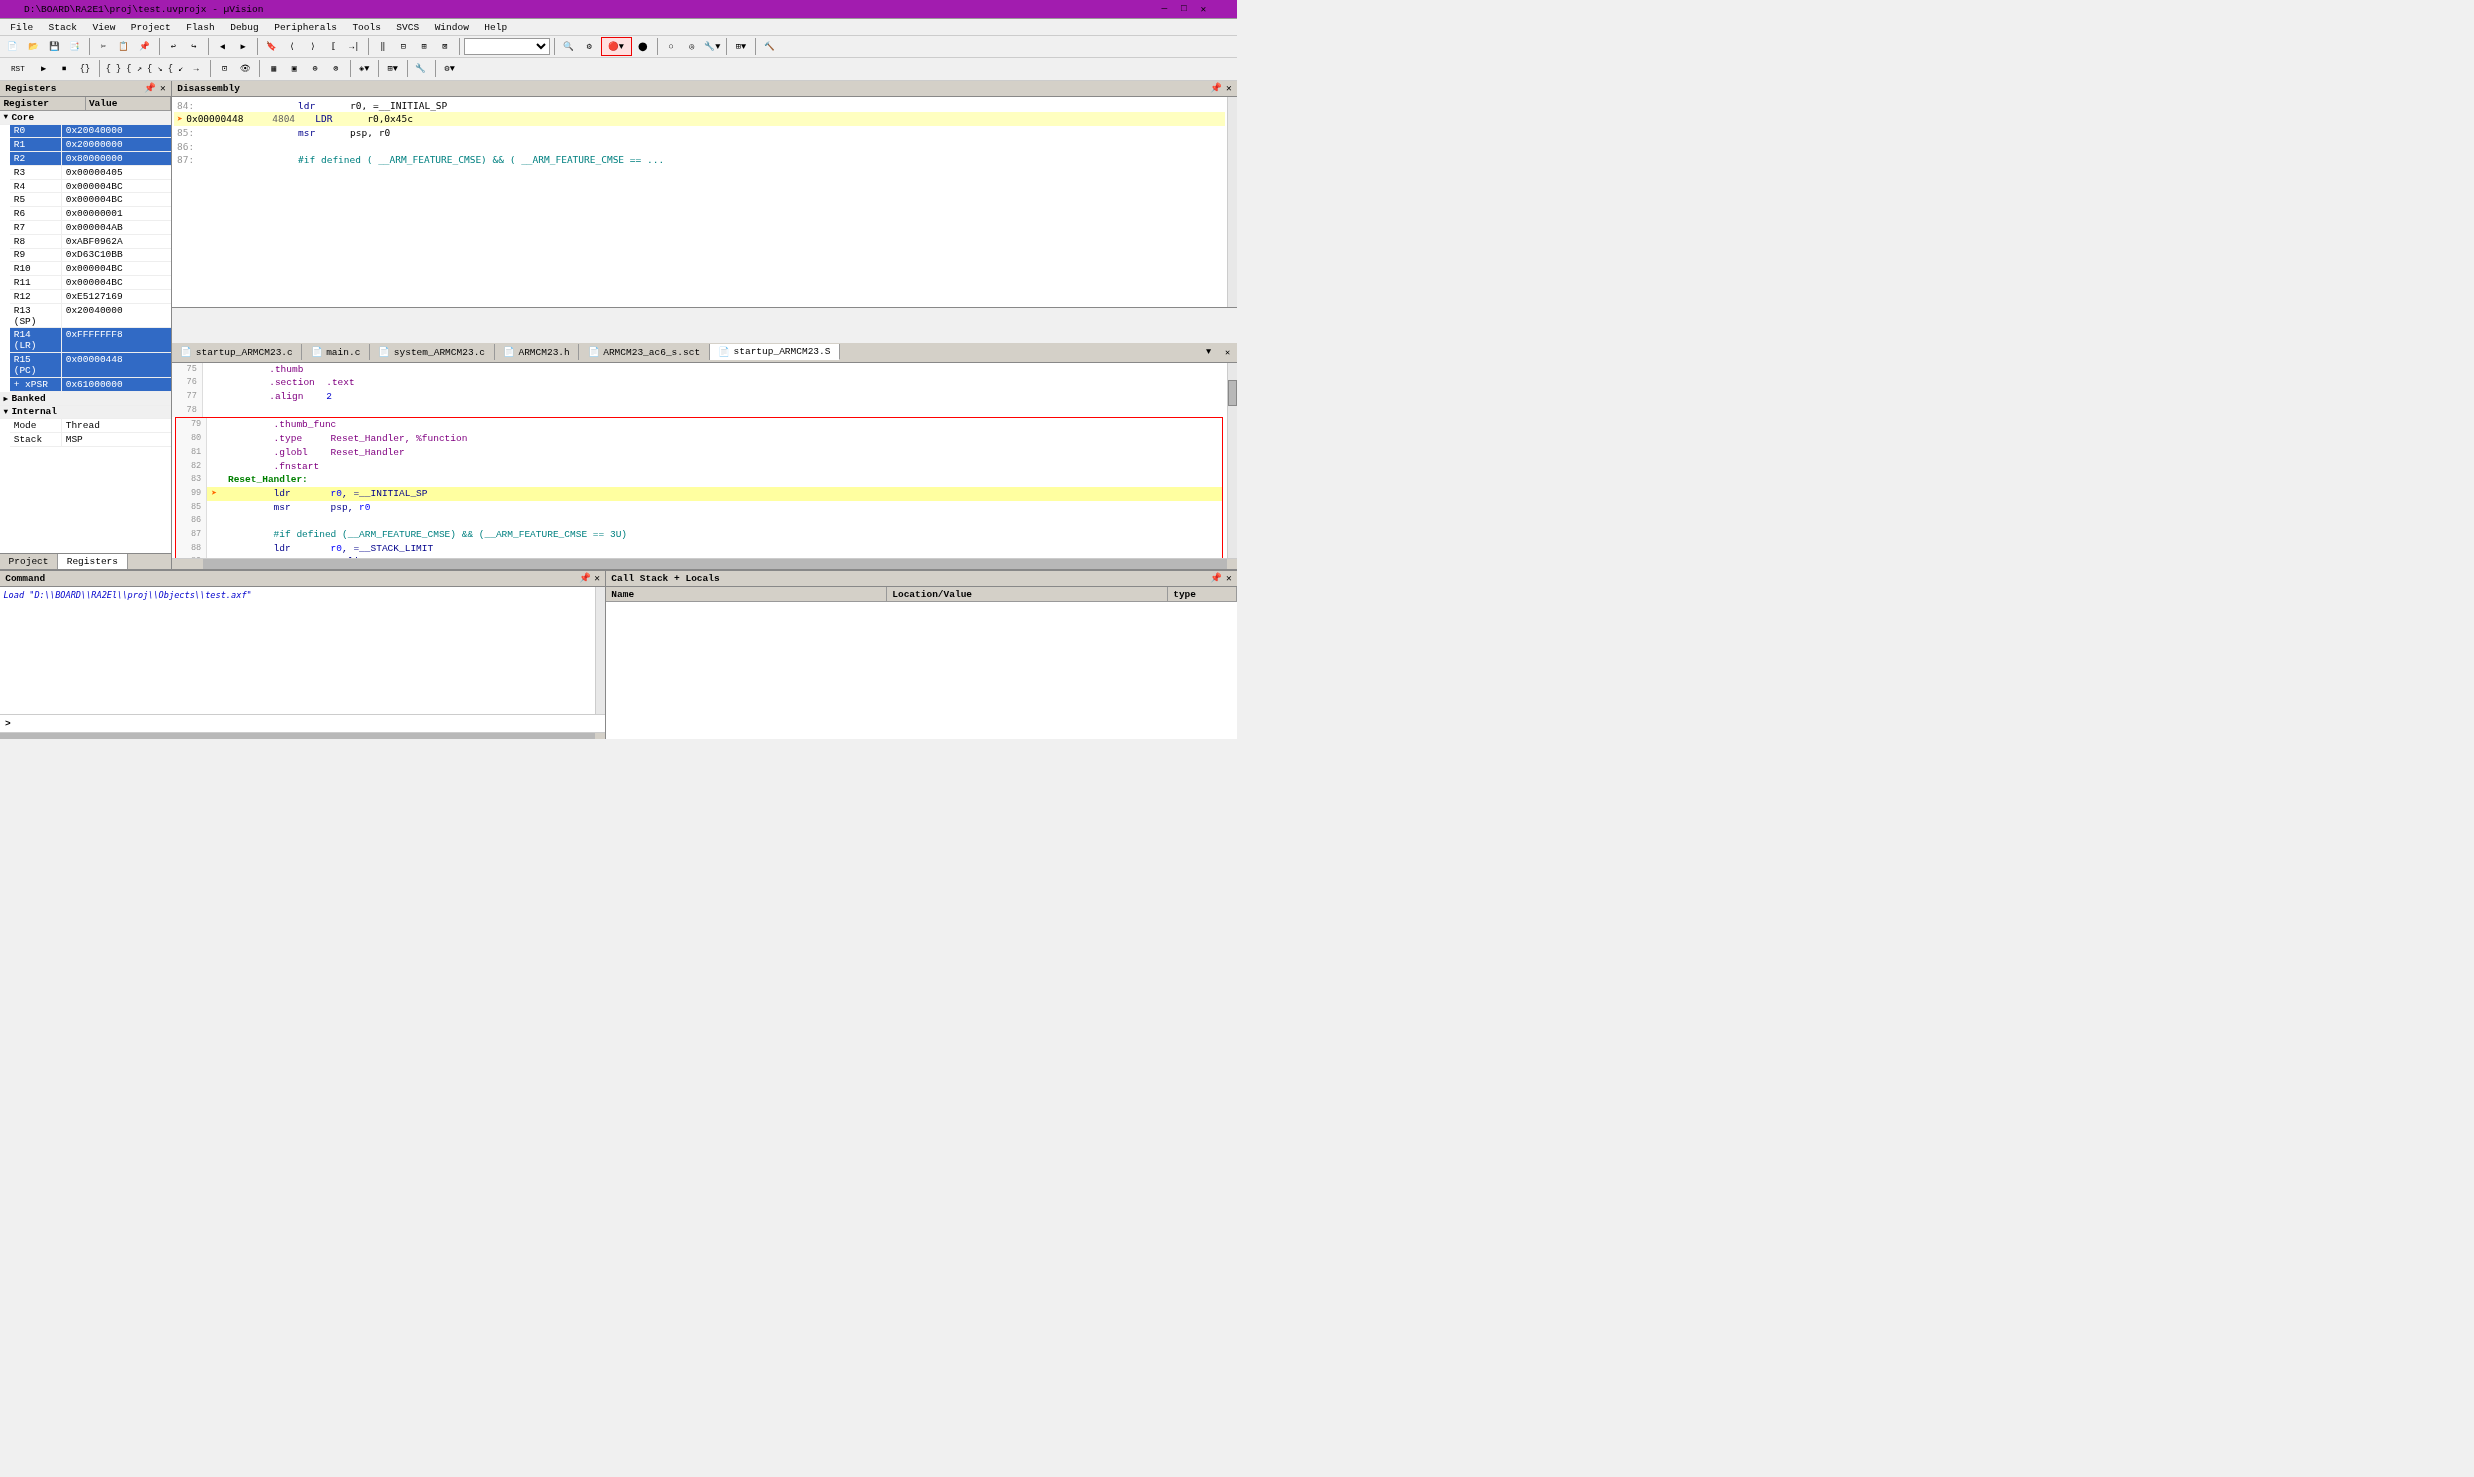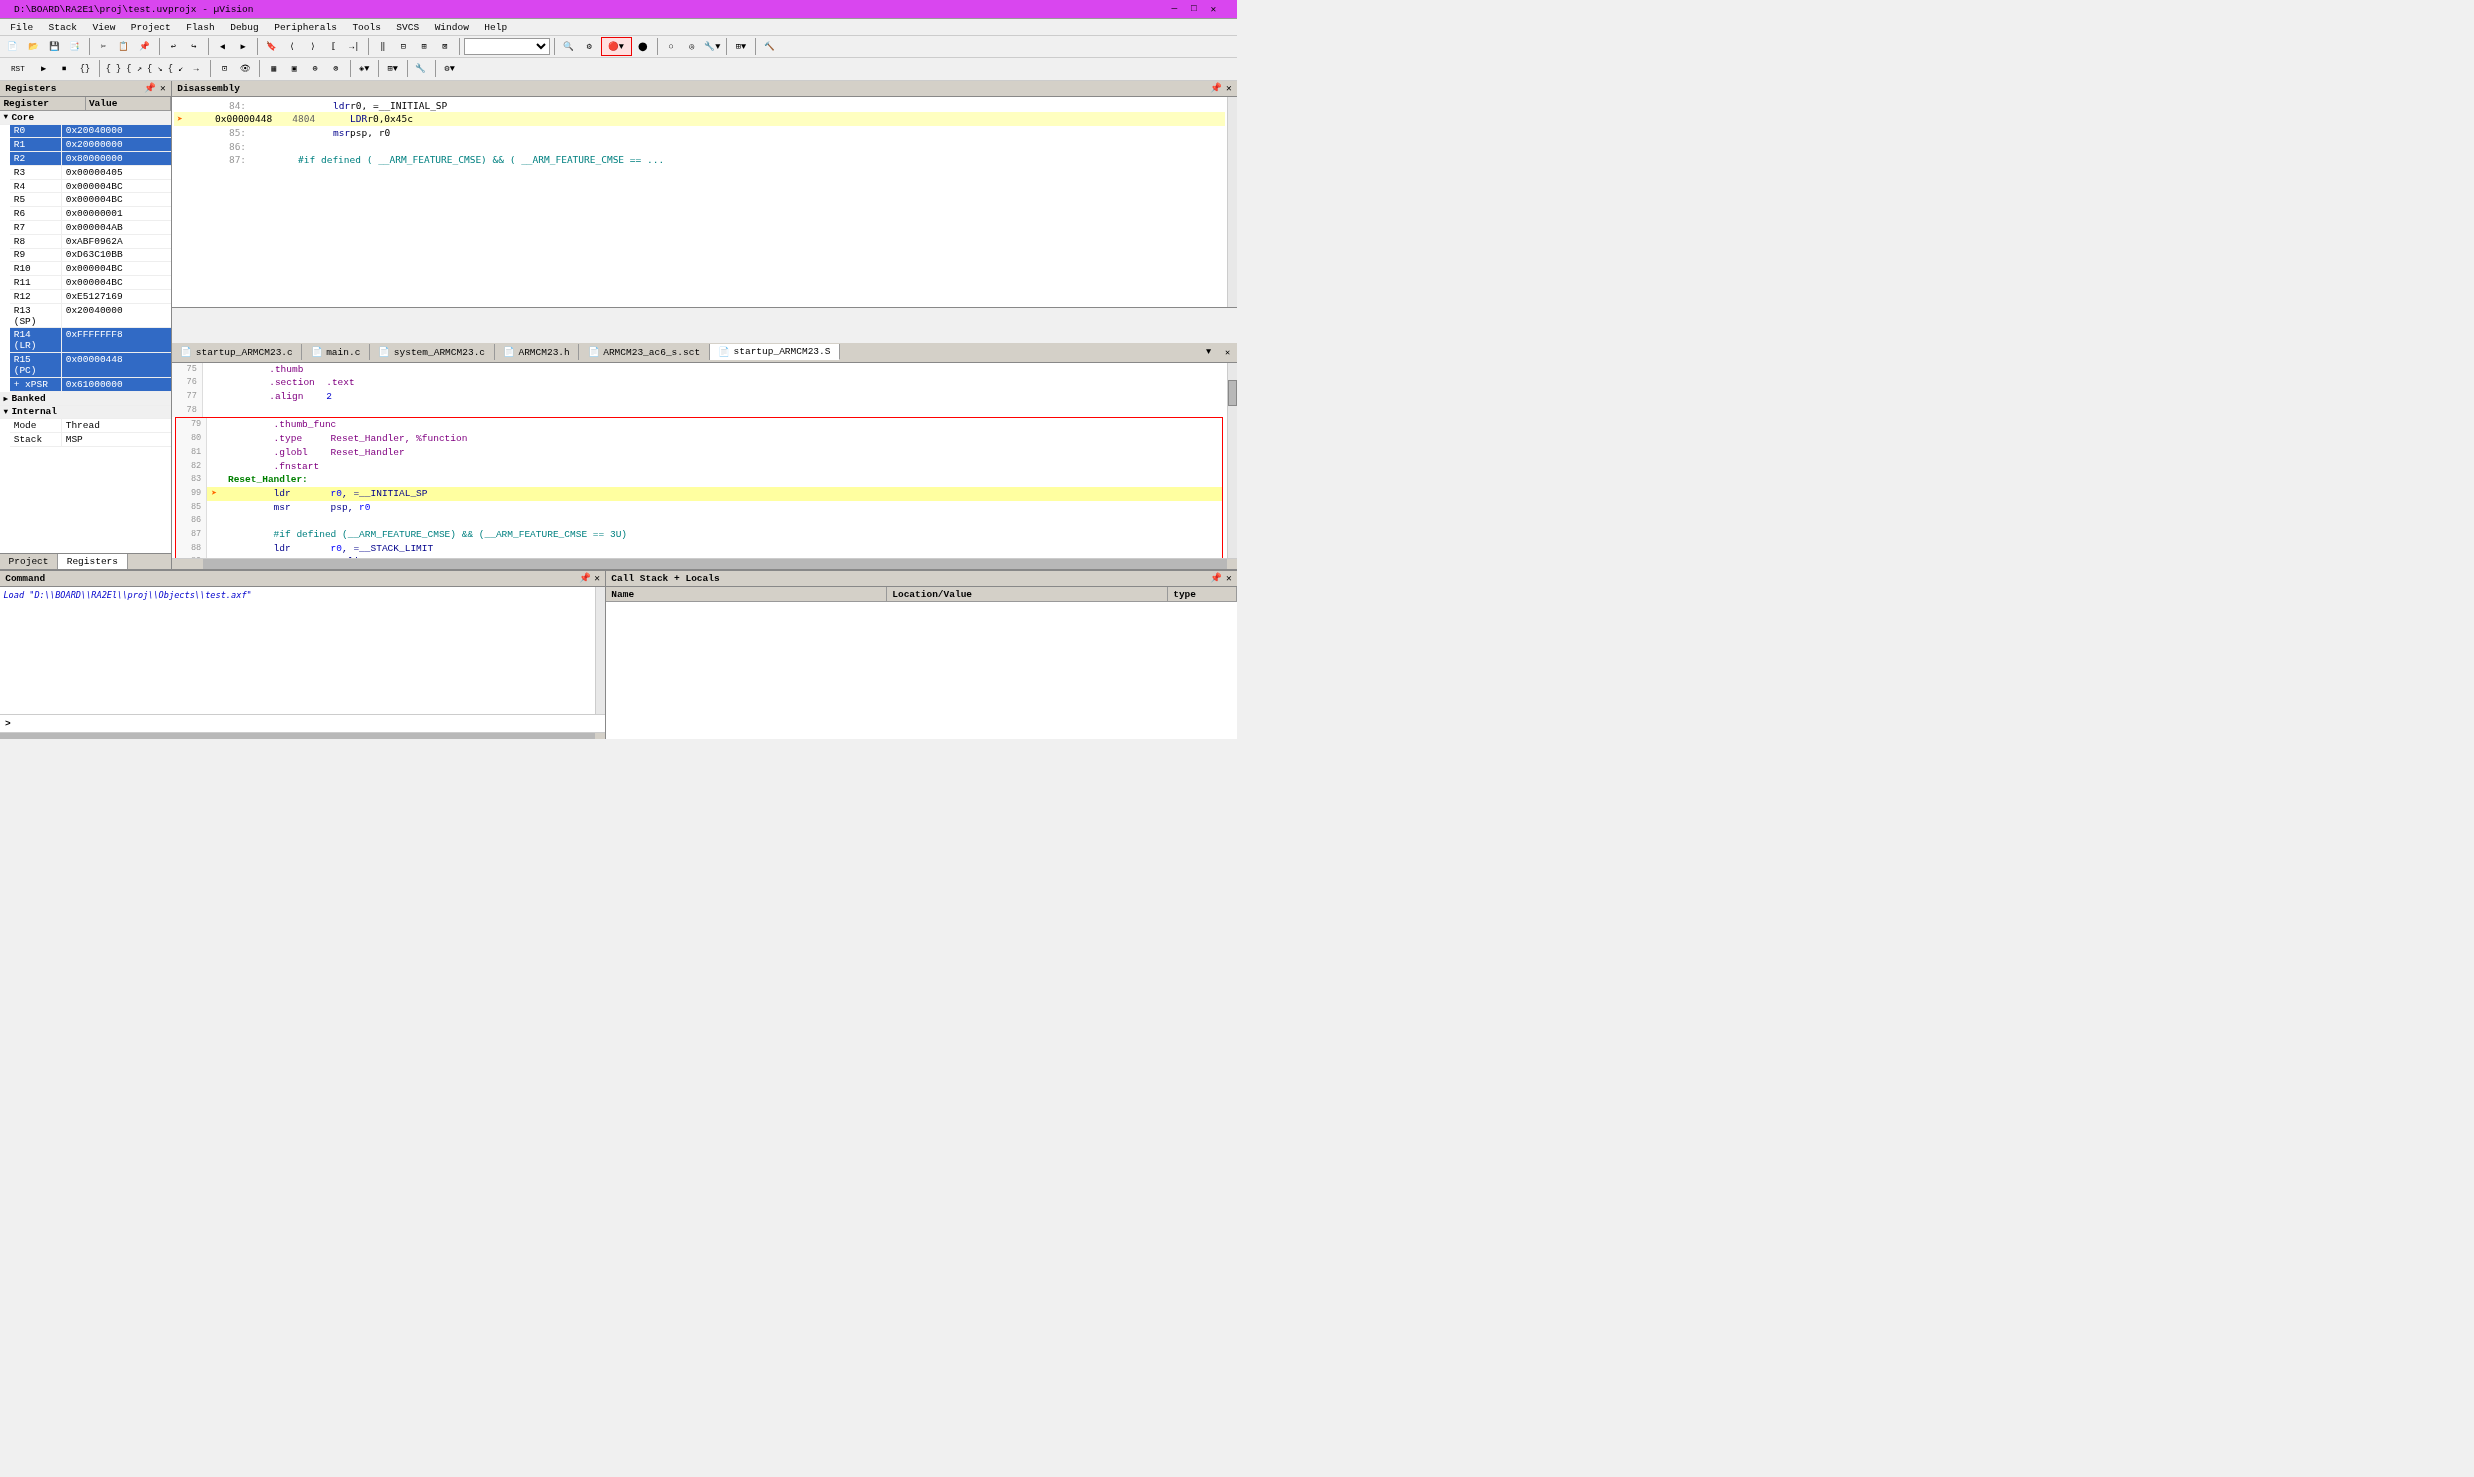--- a/index.html
+++ b/index.html
@@ -9,25 +9,25 @@
       background: #f0f0f0;
       color: #000;
       width: 1237px;
       height: 739px;
       overflow: hidden;
       user-select: none;
     }
 
     
     #title-bar {
-      background: #d946ef;
+      background: #a21caf;
       height: 19px;
       display: flex;
       align-items: center;
-      padding: 0 14px;
+      padding: 0 24px;
       font-size: 9.5px;
       border-bottom: 0.9px solid #999;
       justify-content: space-between;
       text-align: center;
     }
 
     
     #menu-bar {
       background: #f0f0f0;
       height: 17px;
@@ -169,21 +169,20 @@
       flex: 1;
       overflow-y: auto;
       padding: 1.7px;
       font-family: 'Consolas', monospace;
       font-size: 9.5px;
     }
     .disasm-line {
       display: flex;
       padding: 0 3.4px;
       line-height: 13.7px;
-      text-align: right;
     }
     .disasm-addr { color: #000; width: 103px; }
     .disasm-hex { width: 43px; color: #666; }
     .current-line { background: #ffffc0; }
 
     
     #code-area {
       flex: 1;
       display: flex;
       flex-direction: column;

